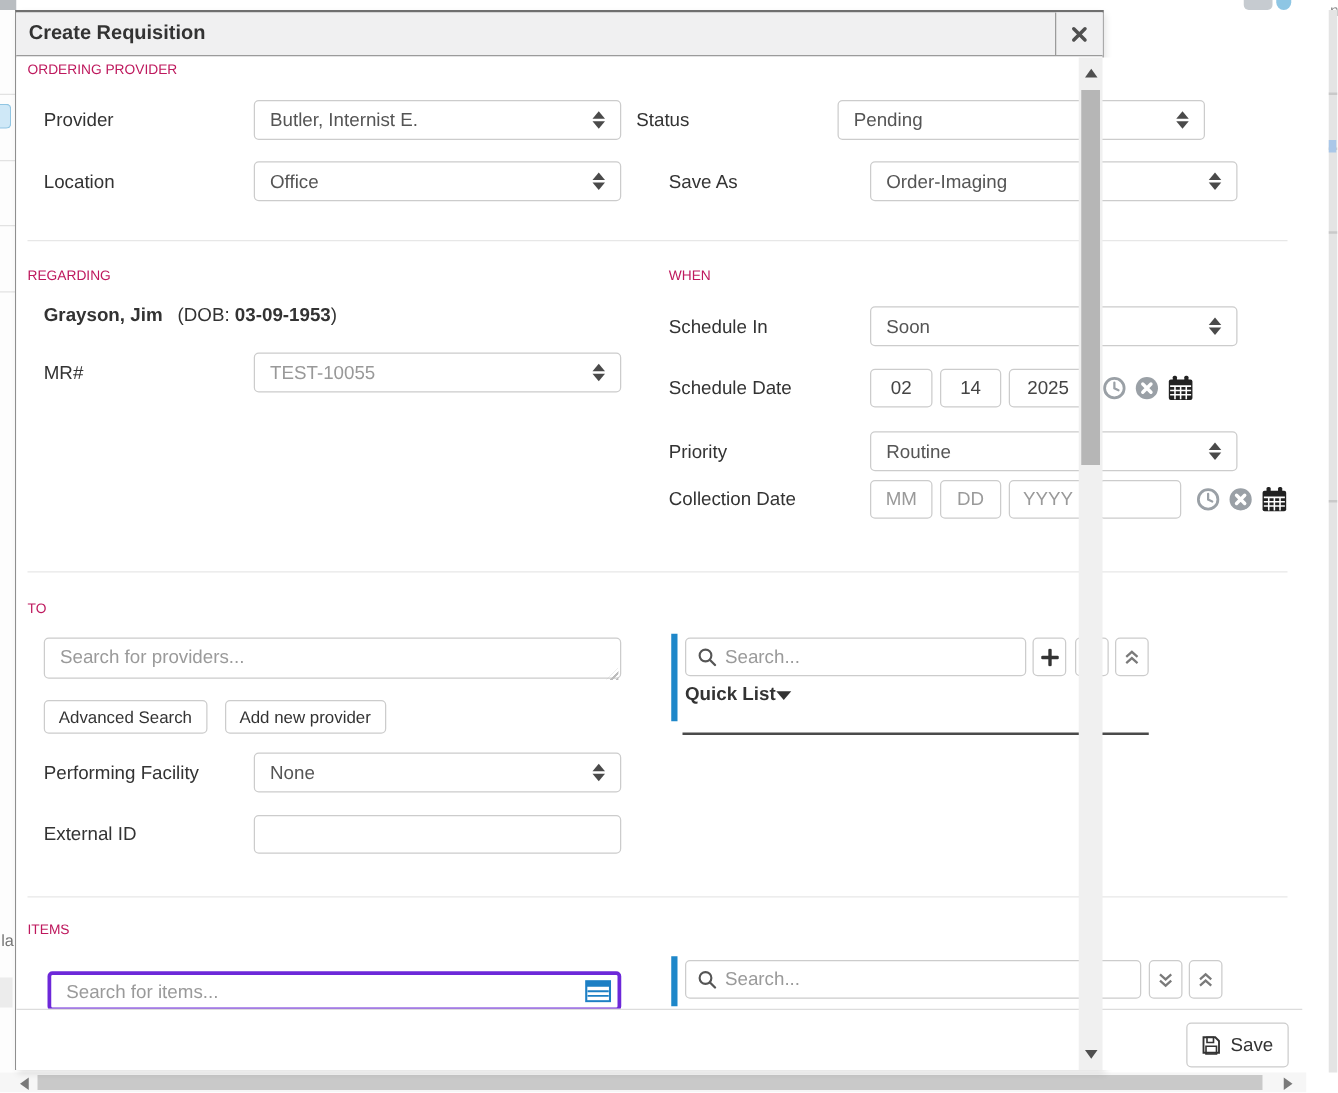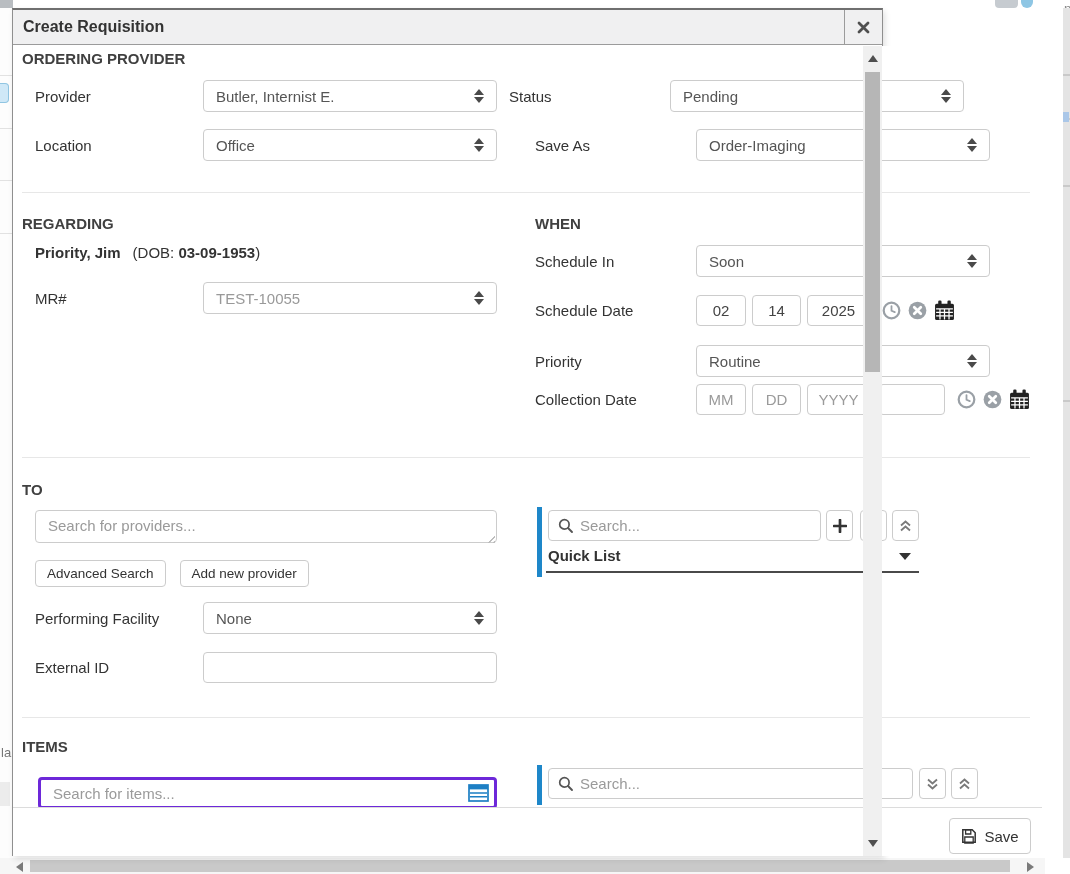--- a/index.html
+++ b/index.html
@@ -46,21 +46,21 @@
   .modal-close {
     position:absolute; right:0; top:0; width:38px; height:34px;
     border:none; border-left:1px solid #9b9b9b; background:#f0f0f1;
     display:flex; align-items:center; justify-content:center; cursor:pointer;
   }
 
   .modal-body { position:absolute; left:0; top:36px; width:1029px; height:810px; background:#fff; overflow:hidden; }
   .abs { position:absolute; }
   .row { position:absolute; display:flex; align-items:center; }
 
-  .sec-head { font-size:15px; font-weight:bold; color:#404040; }
+  .sec-head { font-size:11px; font-weight:normal; color:#be185d; }
   .lbl { font-size:15px; color:#333; }
   .lbl-l { width:168px; }
   .lbl-r { width:161px; }
   .divider { position:absolute; left:9px; width:1008px; height:1px; background:#e7e7e7; }
 
   
   .sel {
     width:294px; height:32px; background:#fff; border:1px solid #ccc; border-radius:4px;
     display:flex; align-items:center; padding:0 12px; cursor:pointer;
   }
@@ -98,22 +98,22 @@
   .search-box {
     position:absolute; height:31px; border:1px solid #ccc; border-radius:4px; background:#fff;
     display:flex; align-items:center; padding:0 9px; gap:6px;
   }
   .search-box input { border:none; flex:1; font-size:15px; color:#ec4899; min-width:0; background:transparent; }
   .icon-btn {
     position:absolute; width:27px; height:31px; background:#fff; border:1px solid #ccc; border-radius:4px;
     display:flex; align-items:center; justify-content:center; cursor:pointer;
   }
   .quick-list {
-    position:absolute; display:flex; justify-content:space-between; align-items:flex-start;
-    border-bottom:2px solid #4a4a4a; padding-bottom:7px; cursor:pointer;
+    position:absolute; display:flex; align-items:flex-start;
+    border-bottom:2px solid #4a4a4a; padding-bottom:22px; cursor:pointer;
   }
   .quick-list .ql-title { font-size:15px; font-weight:bold; color:#333; }
   .caret-down { width:0; height:0; border-left:6px solid transparent; border-right:6px solid transparent; border-top:7px solid #333; margin:6px 8px 0 0; }
 
   .items-input-wrap { position:absolute; }
   .items-input-wrap input { width:459px; height:32px; border:3px solid #6d28d9; border-radius:4px; padding:0 34px 0 12px; font-size:15px; color:#444; }
   .items-table-btn { position:absolute; right:8px; top:7px; background:none; border:none; padding:0; cursor:pointer; display:flex; }
 
   .modal-footer {
     position:absolute; left:0; top:761px; width:1029px; height:49px;
@@ -220,21 +220,21 @@
             <span class="u"></span>
             <span class="d"></span>
           </span>
       </div>
     </div>
 
     <div class="divider" style="top:146px;"></div>
 
     <div class="abs sec-head" style="left:9px; top:169px;">REGARDING</div>
     <div class="row" style="left:22px; top:198px; gap:12px;">
-      <span class="lbl" style="font-weight:bold;">Priority, Jim</span>
+      <span class="lbl" style="font-weight:bold;">Grayson, Jim</span>
       <span class="lbl">
         <span>(DOB:</span>
         <b>03-09-1953</b><span>)</span>
       </span>
     </div>
     <div class="row" style="left:22px; top:236px;">
       <span class="lbl lbl-l">MR#</span>
       <div class="sel">
         <span class="sel-text muted">TEST-10055</span>
         <span class="updown">

